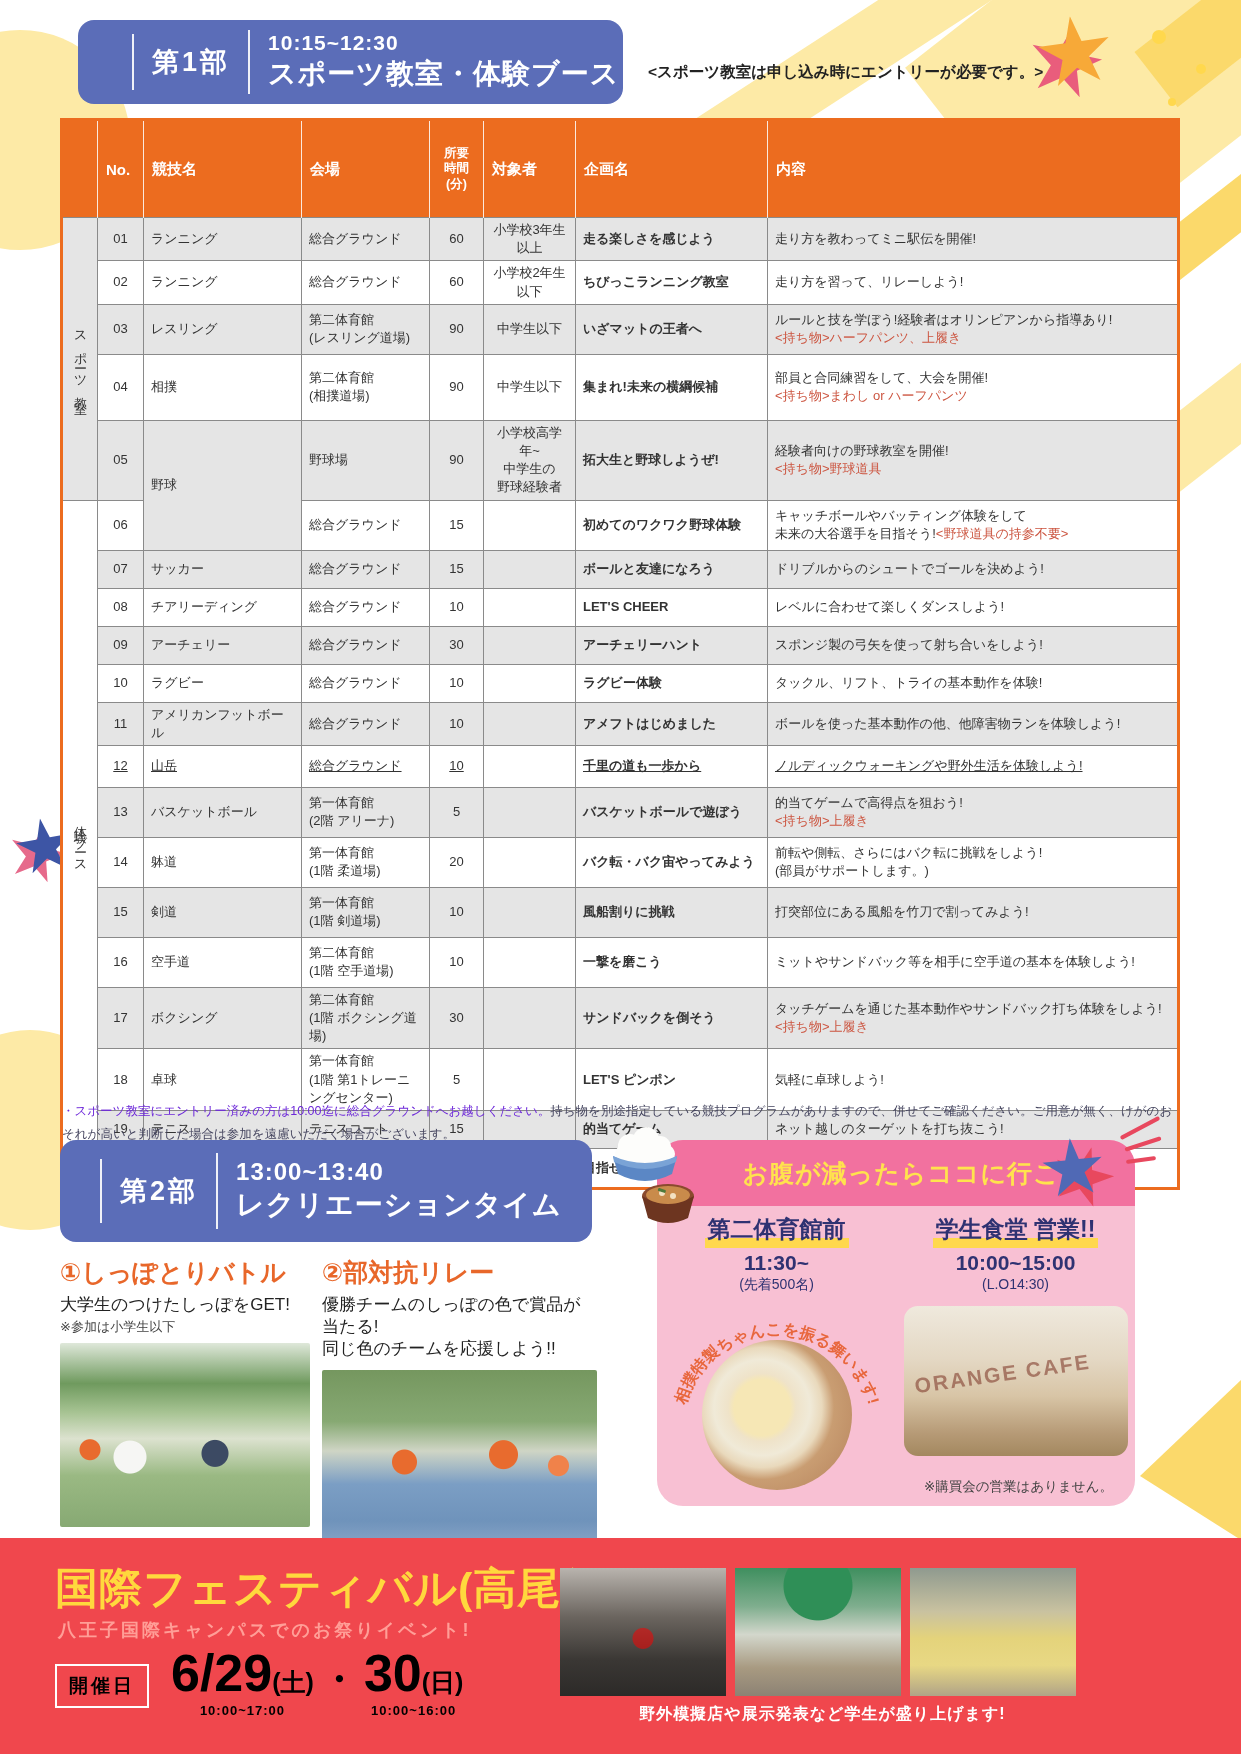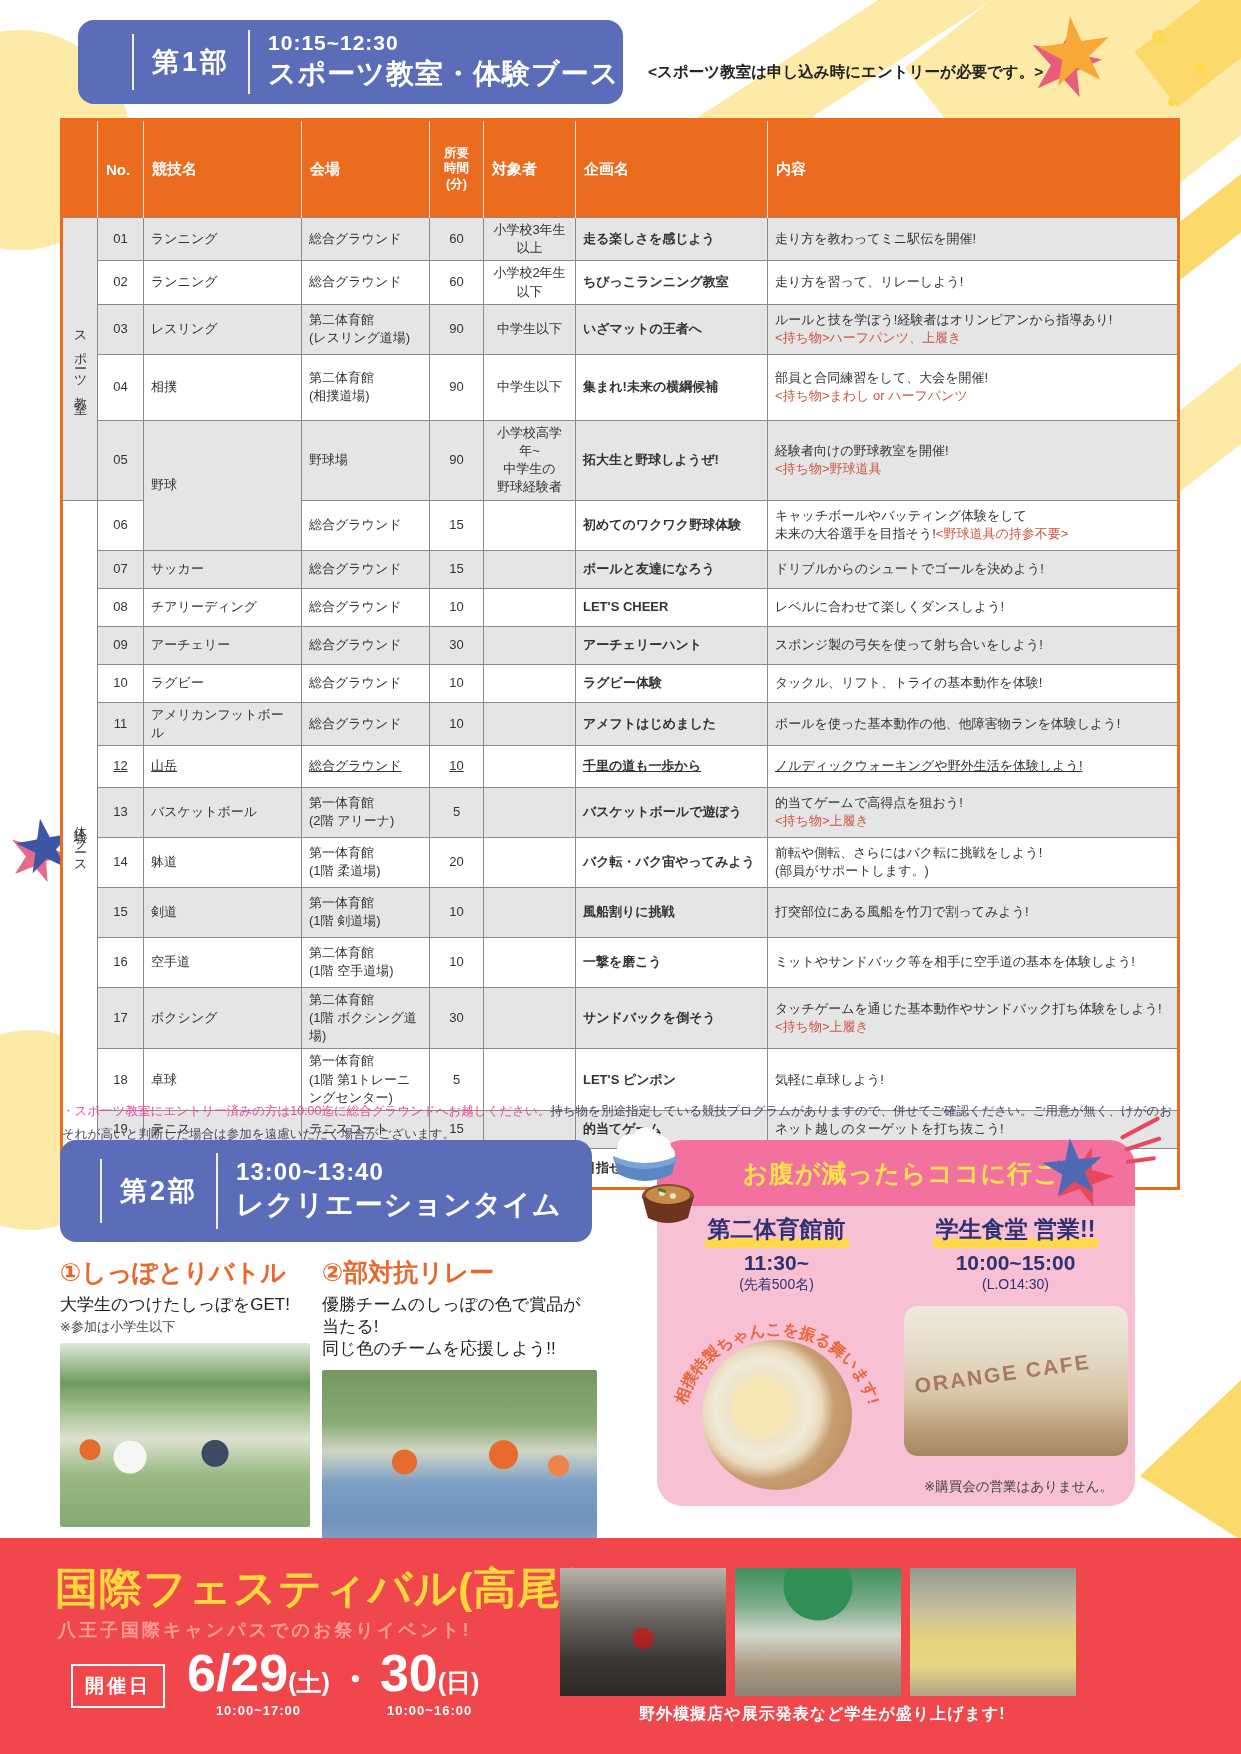--- a/index.html
+++ b/index.html
@@ -38,21 +38,21 @@
   td.sport-span{background:#fff;}
   td.venue{font-size:12.5px;}
   td.min{text-align:center;font-size:15px;}
   td.target{text-align:center;font-size:11px;padding:2px;line-height:1.3;}
   td.plan{font-weight:bold;font-size:14px;color:#222;padding:3px 5px;}
   td.detail{font-size:12.5px;}
   .rednote{color:#cc5540;}
   
   .footnotes{position:absolute;left:62px;top:1100px;width:1122px;font-size:12.5px;color:#44445e;
              line-height:1.85;z-index:1;}
-  .fn-red{color:#ec4899;}
+  .fn-red{color:#6d28d9;}
   
   .acts{position:absolute;left:60px;top:1256px;width:545px;display:flex;gap:12px;z-index:2;}
   .act{display:flex;flex-direction:column;}
   .act1{width:250px;} .act2{width:275px;}
   .act-title{color:#e8672a;font-size:25px;font-weight:bold;white-space:nowrap;}
   .act-desc{font-size:17px;color:#222;margin-top:5px;line-height:1.3;white-space:pre-line;}
   .act-note{font-size:13px;color:#444;margin-top:2px;}
   .photo{margin-top:7px;border-radius:2px;}
   .ph-field{height:184px;background:
       radial-gradient(circle at 28% 62%,#f6f6f4 0 16px,transparent 17px),
@@ -86,21 +86,21 @@
              opacity:.65;transform:rotate(-8deg);letter-spacing:2px;white-space:nowrap;}
   .food-footnote{position:absolute;right:22px;bottom:10px;font-size:13.5px;color:#444;}
   .rice-icon{position:absolute;left:600px;top:1118px;z-index:3;}
   
   .festival{position:absolute;left:0;top:1538px;width:1241px;height:216px;background:#f0474d;z-index:2;}
   .fest-badge{position:absolute;left:55px;top:-34px;background:#ffe33e;color:#2f3d7a;font-size:25px;
               font-weight:bold;padding:8px 28px;border-radius:30px;letter-spacing:3px;}
   .fest-title{position:absolute;left:55px;top:22px;color:#ffd83d;font-size:43px;font-weight:bold;
               letter-spacing:1px;white-space:nowrap;}
   .fest-sub{position:absolute;left:58px;top:80px;color:#ff9e97;font-size:18px;font-weight:bold;letter-spacing:3px;}
-  .fest-dates{position:absolute;left:55px;top:108px;display:flex;align-items:flex-start;color:#ffffff;margin-left:16px;}
+  .fest-dates{position:absolute;left:55px;top:108px;display:flex;align-items:flex-start;color:#000000;}
   .date-label{border:2px solid #fff;font-size:19px;font-weight:bold;padding:7px 12px;margin-top:18px;
               letter-spacing:3px;}
   .date-group{text-align:center;margin-left:22px;}
   .d-main{font-size:52px;font-weight:bold;line-height:1.05;}
   .d-dow{font-size:25px;font-weight:bold;}
   .d-time{font-size:13px;font-weight:bold;margin-top:2px;letter-spacing:1px;}
   .d-sep{font-size:38px;font-weight:bold;margin:8px 6px 0;}
   .fest-photos{position:absolute;left:560px;top:30px;display:flex;gap:9px;}
   .ph-fest{width:166px;height:128px;}
   .ph-dance{background:linear-gradient(180deg,#b9b4ae,#6b655f 38%,#3a3734 72%,#2c2a28),

